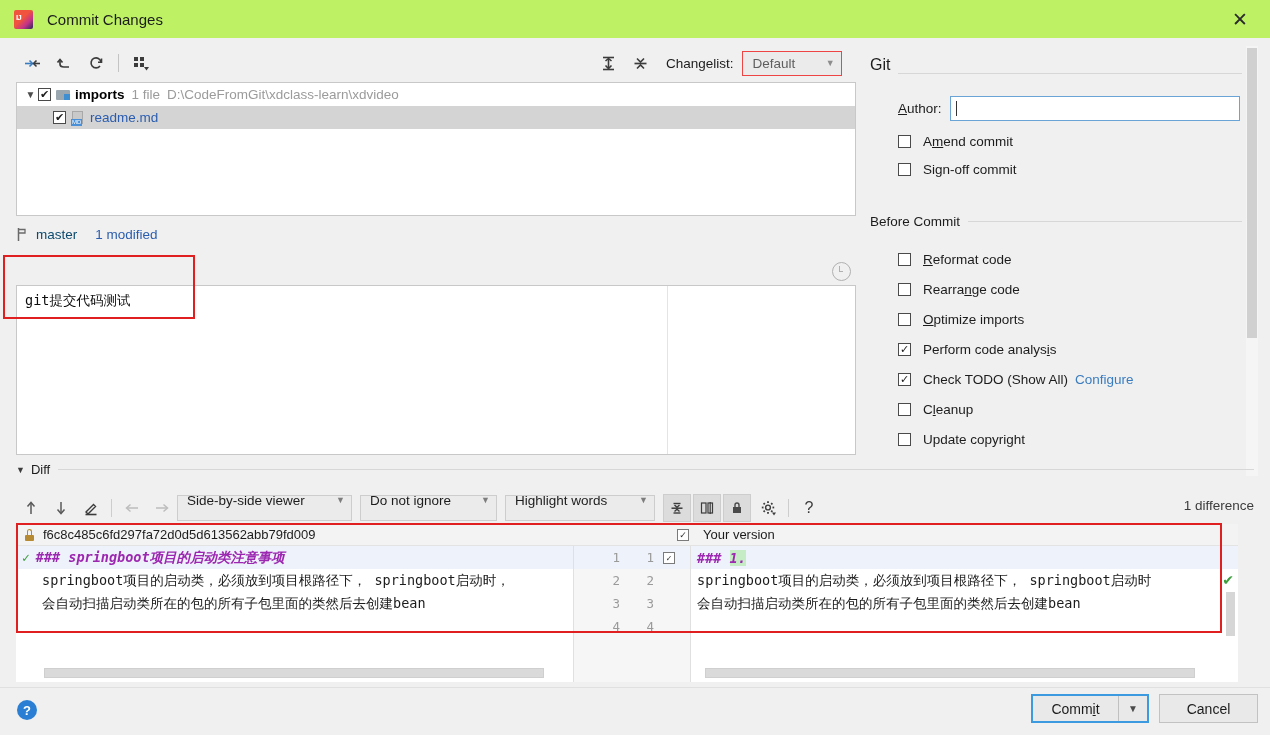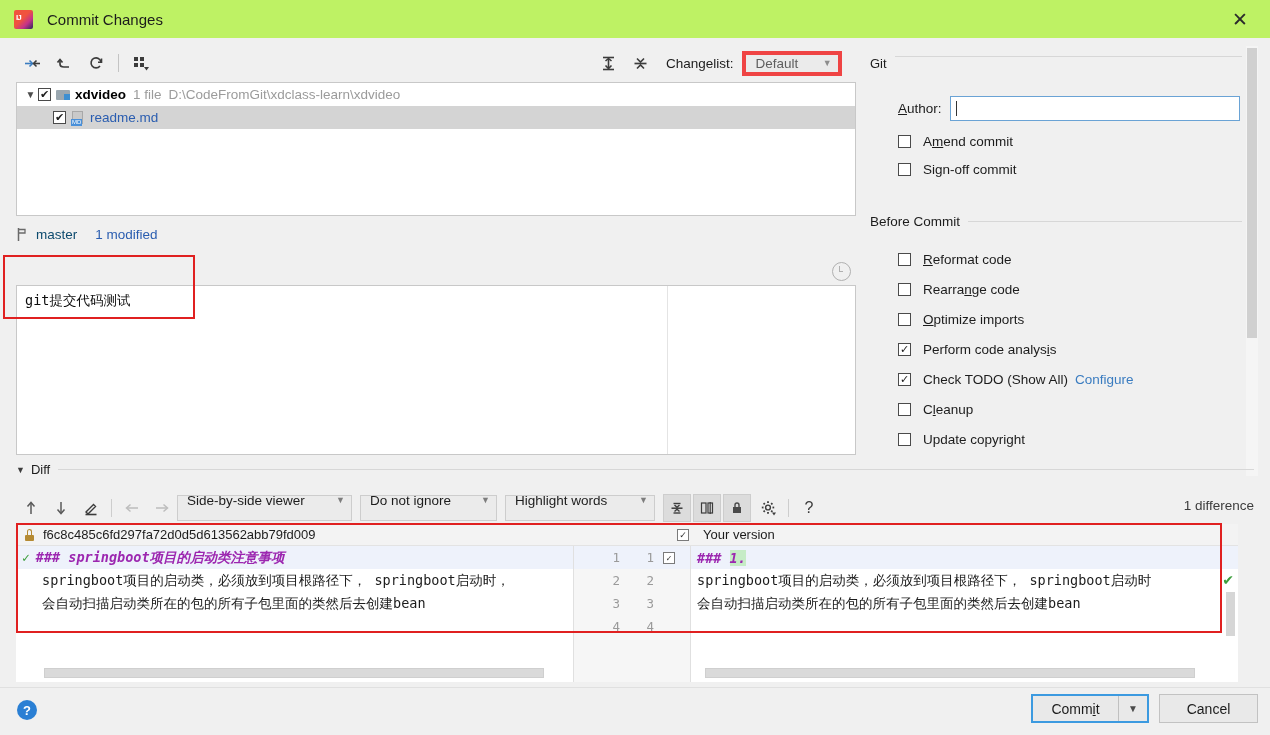--- a/index.html
+++ b/index.html
@@ -64,21 +64,21 @@
   
   .changelist-row {
     position: absolute; left: 592px; top: 46px; height: 34px;
     display: flex; align-items: center;
   }
   .changelist-label { margin-left: 10px; font-size: 13.5px; }
   .combo {
     margin-left: 8px;
     height: 25px; min-width: 100px;
     background: #ebebeb;
-    border: 4px solid #ef4444;
+    border: 1px solid #ef4444;
     display: flex; align-items: center; justify-content: space-between;
     padding: 0 6px 0 10px;
     box-sizing: border-box;
     color: #5e5e5e;
     font-size: 13.5px;
     cursor: pointer;
   }
   .combo .caret { color:#8d8d8d; font-size: 9px; margin-left: 8px;}
 
   
@@ -177,21 +177,21 @@
     position: absolute; left: 3px; top: 255px;
     width: 192px; height: 64px;
     border: 2px solid #e02020;
     box-sizing: border-box;
     pointer-events: none;
   }
 
   
   .git-legend {
     position:absolute; left: 870px; top: 56px; width: 372px;
-    display:flex; align-items:flex-start; font-size: 13px;
+    display:flex; align-items:flex-end; font-size: 16px;
   }
   .git-legend .rule { flex:1;height:1px;background:#d7d7d7;margin-left:8px;}
   .author-row {
     position:absolute; left: 898px; top: 96px;
     display:flex; align-items:center;
   }
   .author-label { font-size: 13.5px; }
   .author-input {
     margin-left: 8px;
     width: 290px; height: 25px;
@@ -429,21 +429,21 @@
       <span>Default</span>
       <span class="caret">▼</span>
     </div>
   </div>
 
   <div class="tree-panel">
     <div class="tree-row">
       <div class="chev">▼</div>
       <div class="cbox">✔</div>
       <div class="folder-ic"></div>
-      <span class="tree-name">xdvideo</span>
+      <span class="tree-name">imports</span>
       <span class="tree-meta">1 file</span>
       <span class="tree-meta">D:\CodeFromGit\xdclass-learn\xdvideo</span>
     </div>
     <div class="tree-row selected">
       <div class="chev"></div>
       <div class="chev"></div>
       <div class="cbox">✔</div>
       <div class="md-ic"></div>
       <span class="tree-file-name">readme.md</span>
     </div>

